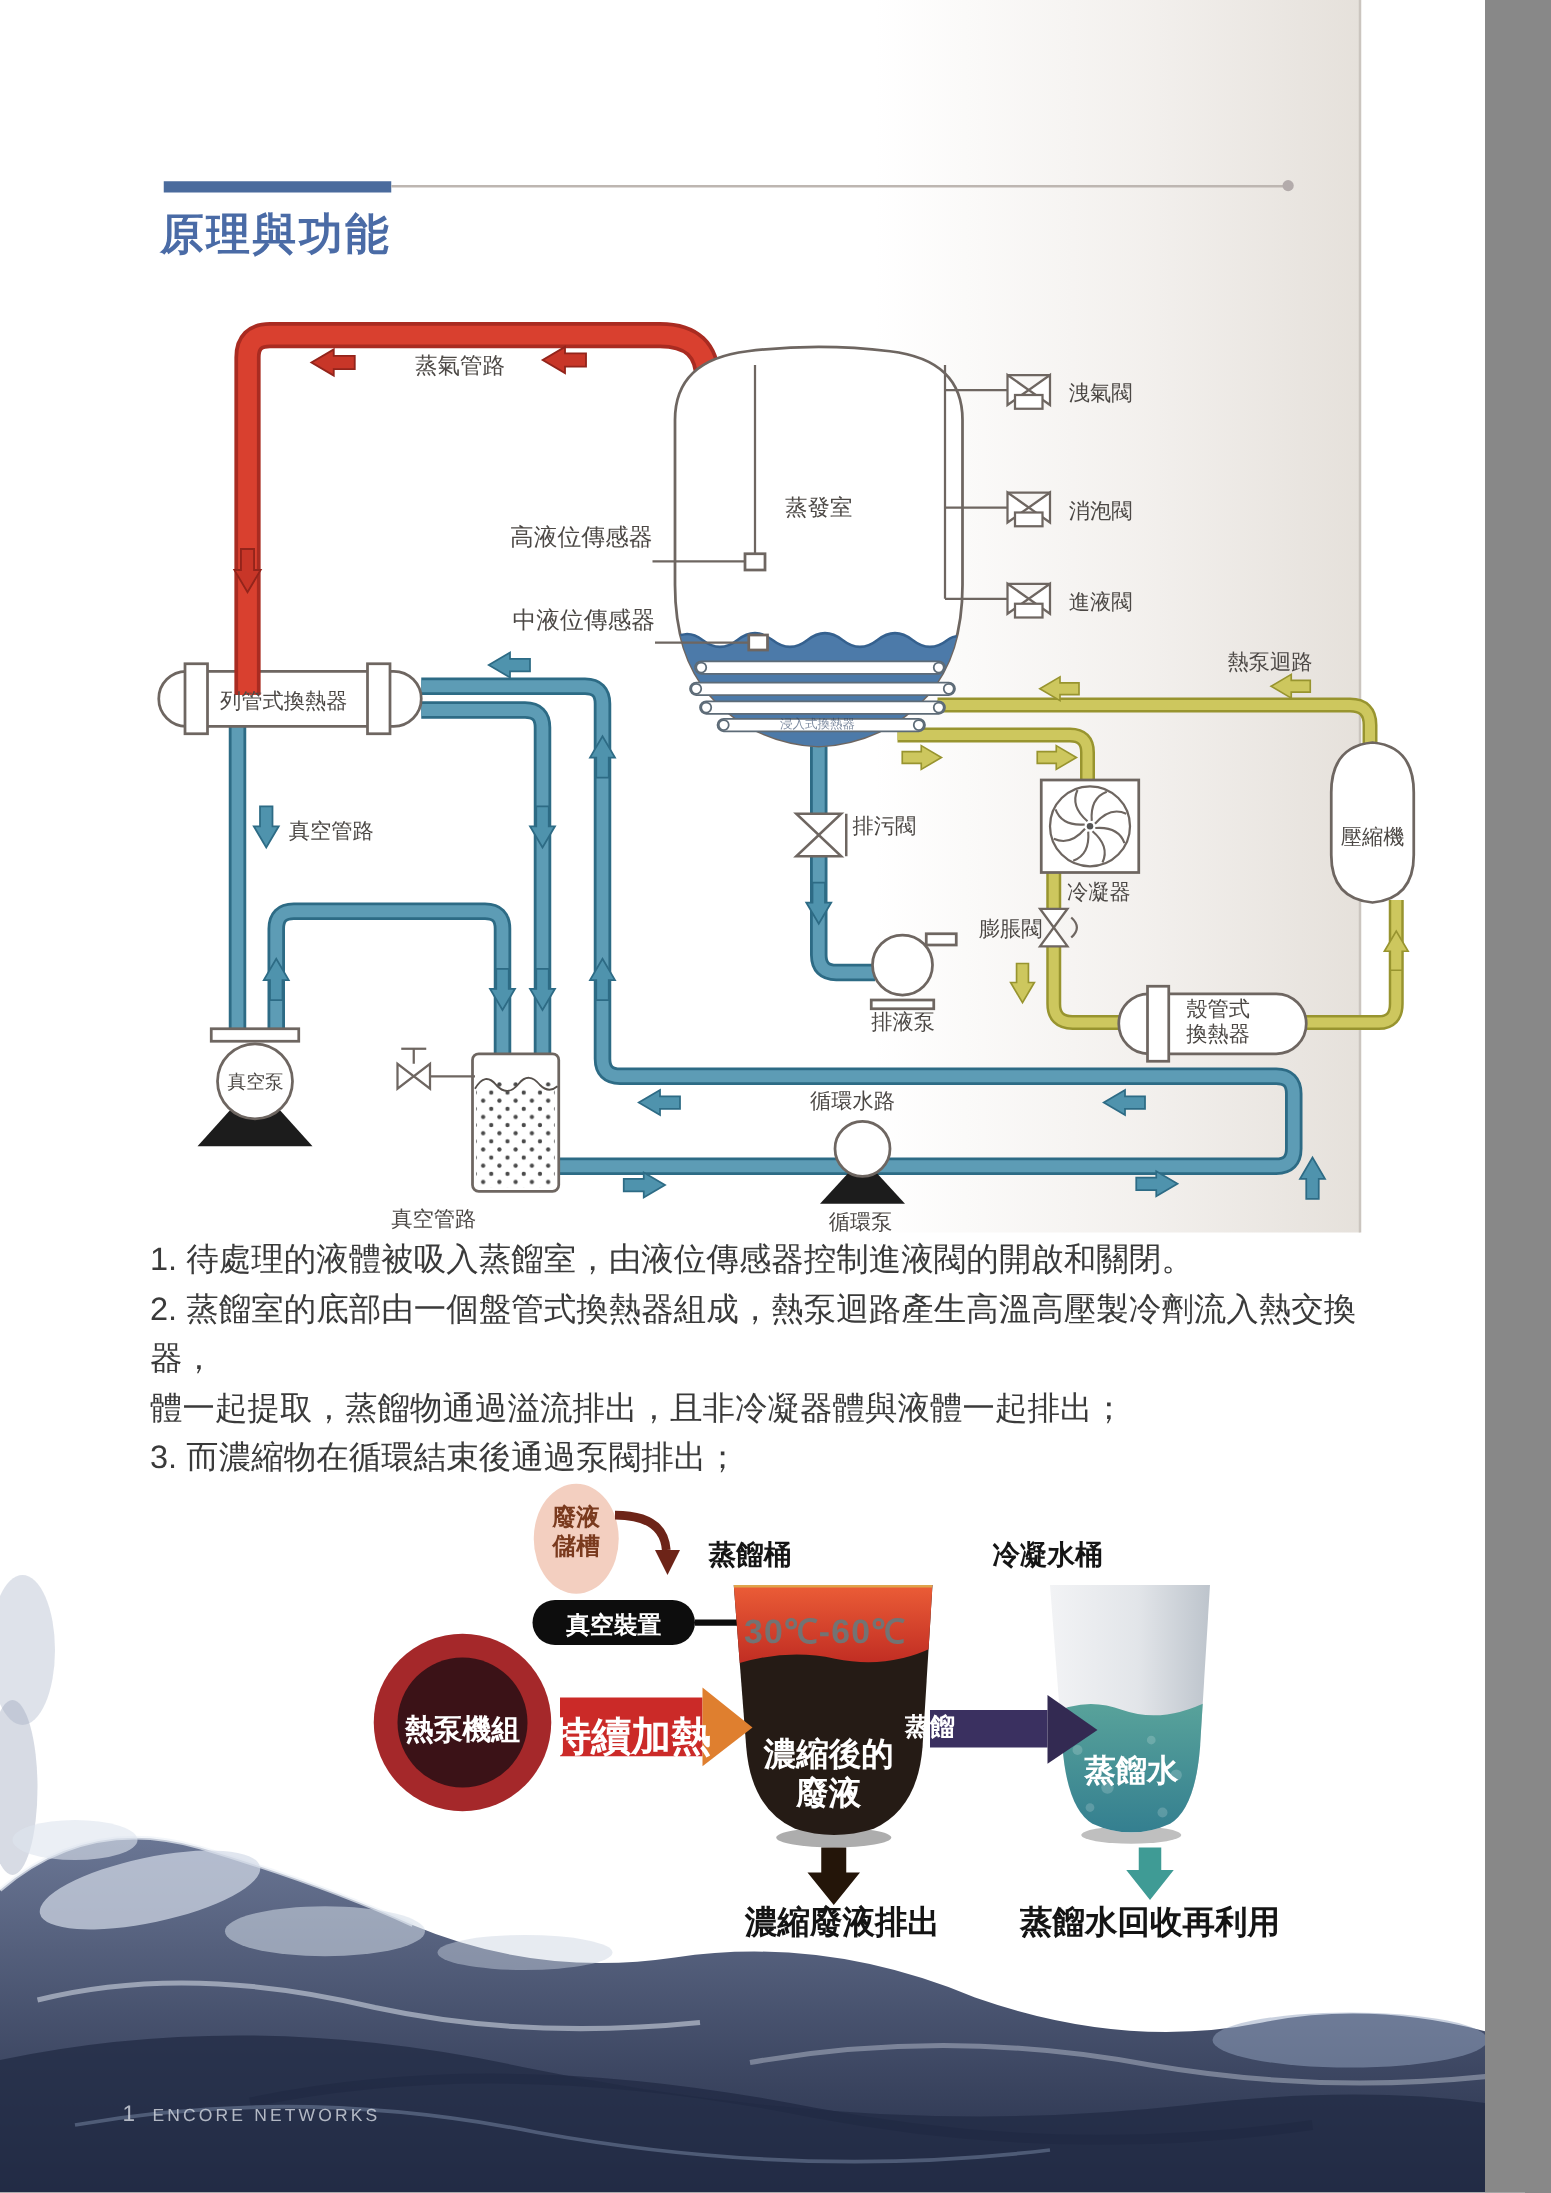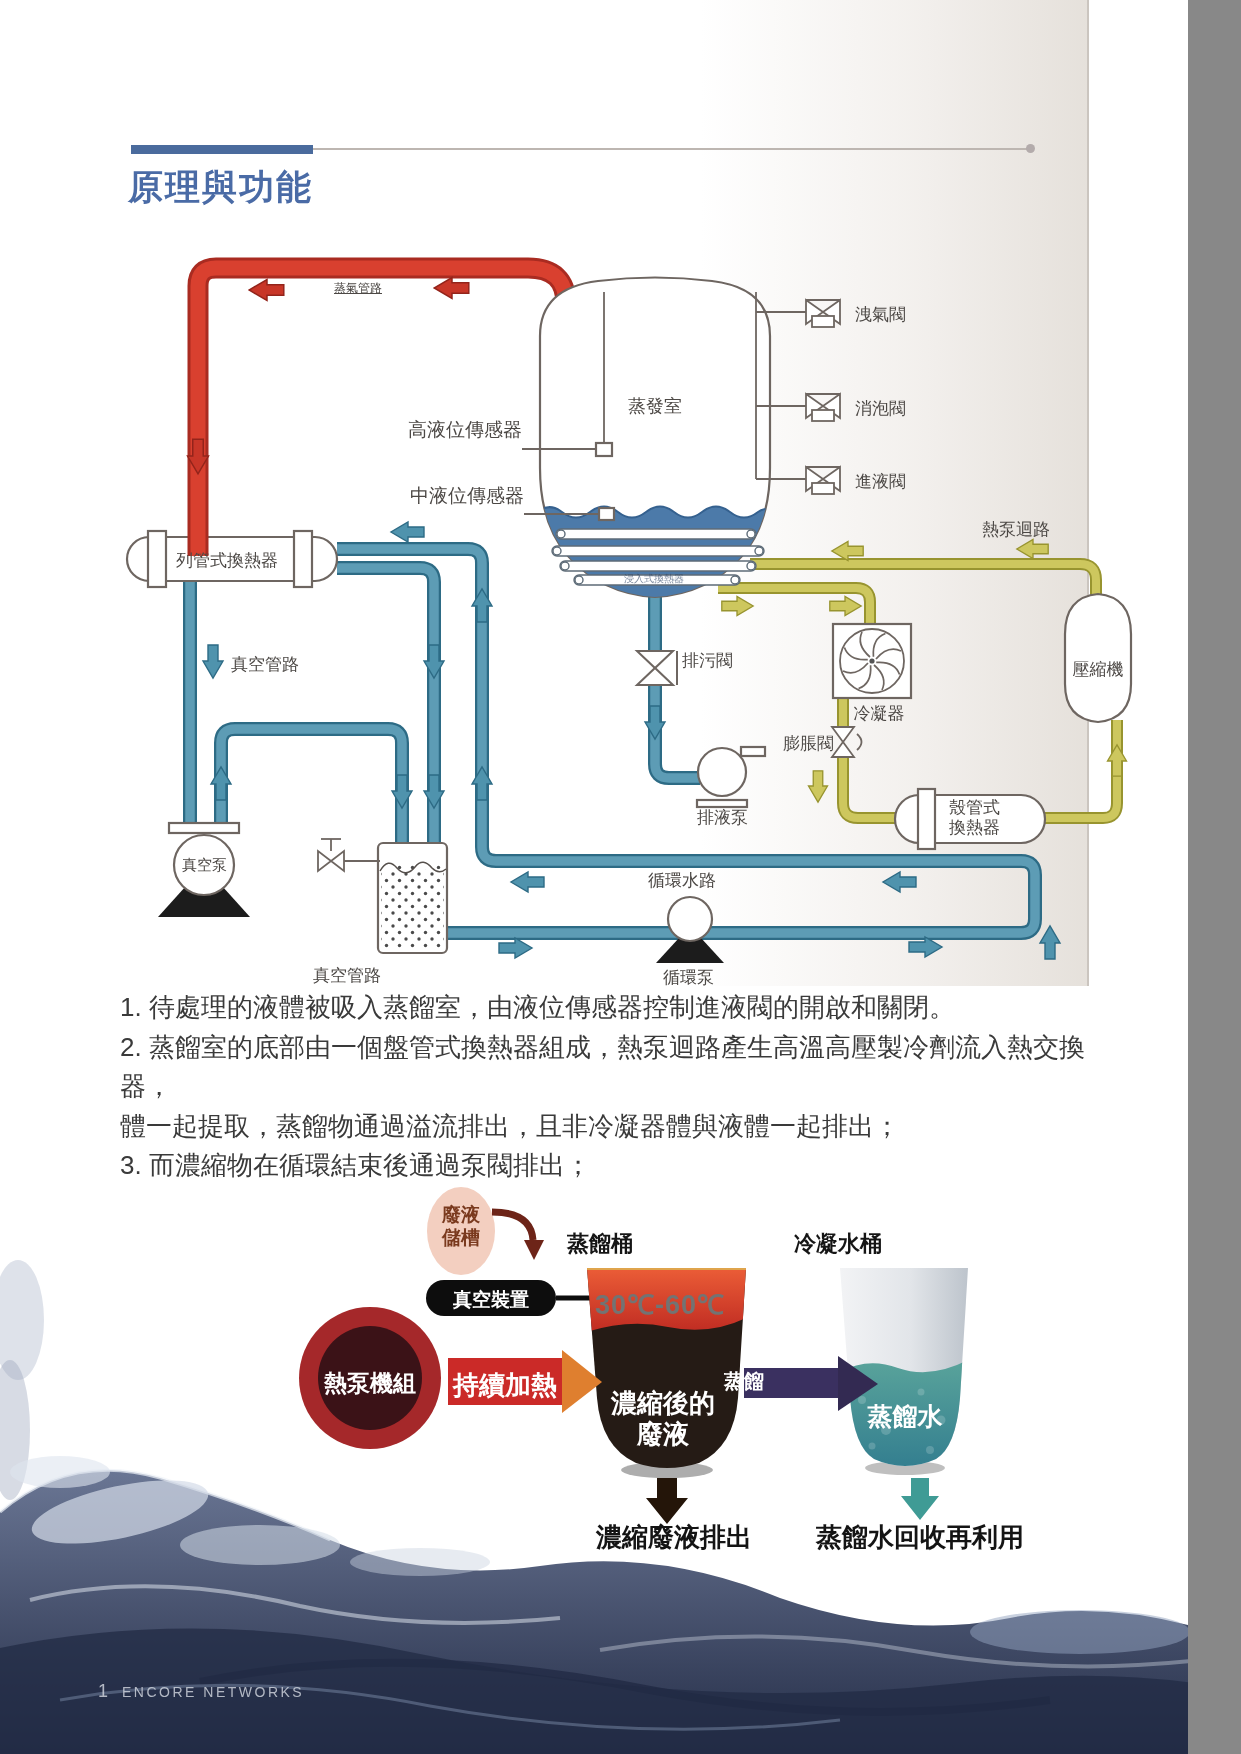--- a/index.html
+++ b/index.html
@@ -333,21 +333,21 @@
       <ellipse cx="420" cy="1562" rx="70" ry="14" fill="#c9d2e0" opacity=".45"></ellipse>
       <ellipse cx="1080" cy="1632" rx="110" ry="22" fill="#93a3c0" opacity=".5"></ellipse>
       <path d="M 30 1600 Q 150 1570 300 1606 Q 420 1632 560 1618" fill="none" stroke="#e8edf5" stroke-width="4" opacity=".5"></path>
       <path d="M 600 1650 Q 760 1622 920 1652 Q 1060 1676 1200 1660" fill="none" stroke="#e8edf5" stroke-width="4" opacity=".35"></path>
       <path d="M 200 1682 Q 400 1640 650 1690 Q 850 1728 1050 1700" fill="none" stroke="#141c35" stroke-width="8" opacity=".5"></path>
       <path d="M 0 1754 L 0 1648 Q 200 1606 420 1654 Q 700 1712 950 1684 Q 1120 1664 1241 1692 L 1241 1754 Z" fill="#222b44" opacity=".75"></path>
       <path d="M 60 1700 Q 240 1668 430 1706 Q 640 1744 840 1720" fill="none" stroke="#8fa0bd" stroke-width="3" opacity=".4"></path>
     </g>
   </svg>
 
-  <div class="lbl c" style="left:358px;top:280px;font-size:12px;text-decoration:underline;">蒸氣管路</div>
+  <div class="lbl c" style="left:368px;top:280px;font-size:18px;">蒸氣管路</div>
   <div class="lbl c" style="left:655px;top:394px;font-size:18px;">蒸發室</div>
   <div class="lbl" style="left:408px;top:417px;font-size:19px;">高液位傳感器</div>
   <div class="lbl" style="left:410px;top:483px;font-size:19px;">中液位傳感器</div>
   <div class="lbl" style="left:855px;top:303px;">洩氣閥</div>
   <div class="lbl" style="left:855px;top:397px;">消泡閥</div>
   <div class="lbl" style="left:855px;top:470px;">進液閥</div>
   <div class="lbl" style="left:982px;top:518px;">熱泵迴路</div>
   <div class="lbl" style="left:176px;top:549px;">列管式換熱器</div>
   <div class="lbl c" style="left:1098px;top:658px;">壓縮機</div>
   <div class="lbl" style="left:231px;top:653px;">真空管路</div>
@@ -370,21 +370,21 @@
     <div>3. 而濃縮物在循環結束後通過泵閥排出；</div>
   </div>
 
   <div class="lbl c pre" style="left:461px;top:1203px;font-size:19px;font-weight:bold;color:#7a3a1e;line-height:23px;">廢液
 儲槽</div>
   <div class="lbl c" style="left:600px;top:1229px;font-size:22px;font-weight:bold;color:#151515;">蒸餾桶</div>
   <div class="lbl c" style="left:838px;top:1229px;font-size:22px;font-weight:bold;color:#151515;">冷凝水桶</div>
   <div class="lbl c w" style="left:491px;top:1287px;font-size:19px;">真空裝置</div>
   <div class="lbl c" style="left:660px;top:1285px;font-size:27px;font-weight:600;color:#737373;letter-spacing:1px;">30℃-60℃</div>
   <div class="lbl c w" style="left:370px;top:1368px;font-size:23px;">熱泵機組</div>
-  <div class="lbl c w" style="left:505px;top:1368px;font-size:26px;">持續加熱</div>
+  <div class="lbl c w" style="left:505px;top:1368px;font-size:32px;">持續加熱</div>
   <div class="lbl c w pre" style="left:663px;top:1364px;font-size:26px;line-height:31px;margin-top:24px;">濃縮後的
 廢液</div>
   <div class="lbl c w" style="left:744px;top:1368px;font-size:20px;">蒸餾</div>
   <div class="lbl c w" style="left:905px;top:1400px;font-size:25px;">蒸餾水</div>
   <div class="lbl c" style="left:674px;top:1520px;font-size:26px;font-weight:bold;color:#141414;">濃縮廢液排出</div>
   <div class="lbl c" style="left:920px;top:1520px;font-size:26px;font-weight:bold;color:#141414;">蒸餾水回收再利用</div>
 
   <div class="footer">
     <span class="pg">1</span>
     <span class="brand">ENCORE NETWORKS</span>

